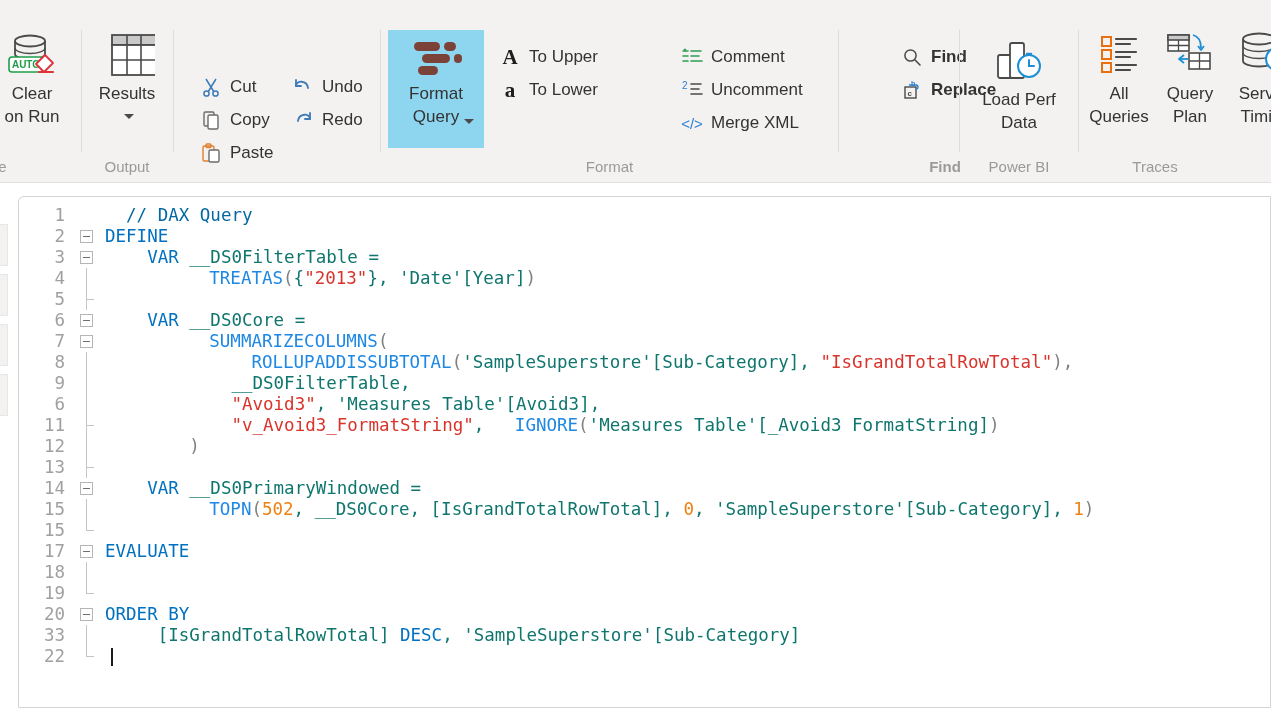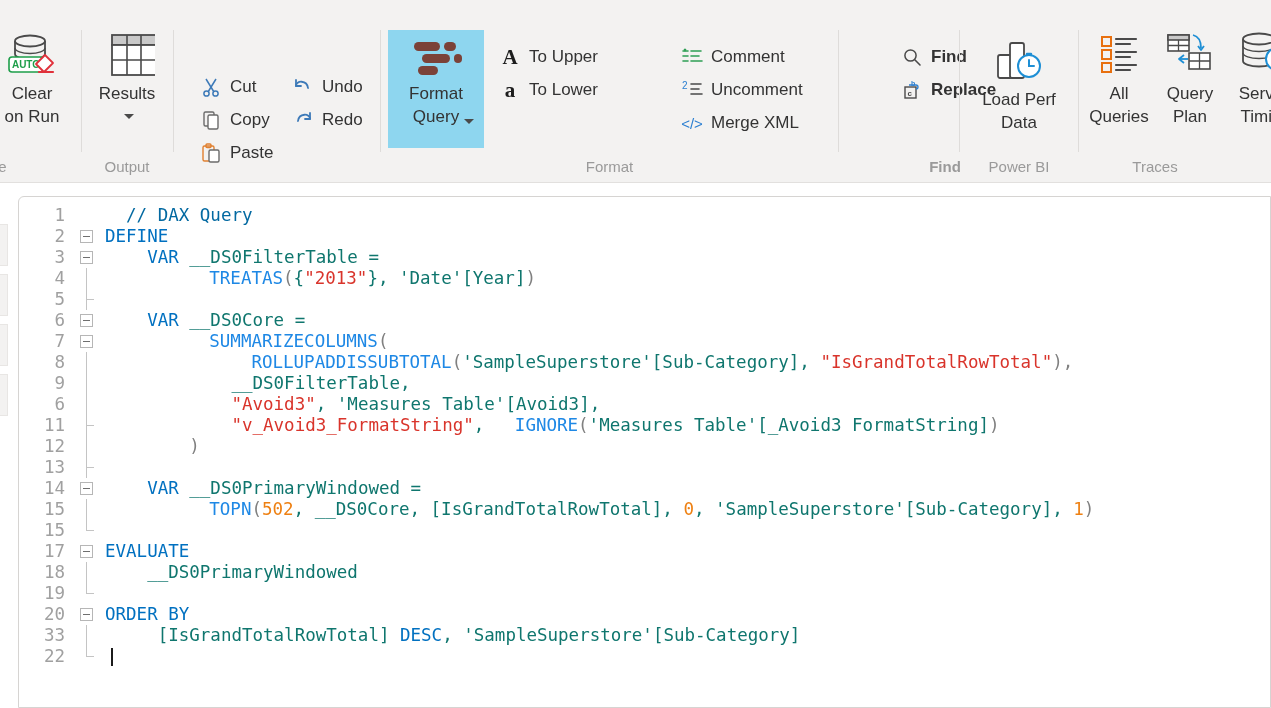--- a/index.html
+++ b/index.html
@@ -446,19 +446,19 @@
       <div class="cline"><span class="lnum">8</span><span class="fold"><span class="fline"></span></span><span class="ctext"><span class="tk-pl">            </span><span class="tk-fn">ROLLUPADDISSUBTOTAL</span><span class="tk-pun">(</span><span class="tk-pl">'SampleSuperstore'[Sub-Category], </span><span class="tk-str">"IsGrandTotalRowTotal"</span><span class="tk-pun">),</span></span></div>
       <div class="cline"><span class="lnum">9</span><span class="fold"><span class="fline"></span></span><span class="ctext"><span class="tk-pl">            __DS0FilterTable,</span></span></div>
       <div class="cline"><span class="lnum">6</span><span class="fold"><span class="fline"></span></span><span class="ctext"><span class="tk-pl">            </span><span class="tk-str">"Avoid3"</span><span class="tk-pl">, 'Measures Table'[Avoid3],</span></span></div>
       <div class="cline"><span class="lnum">11</span><span class="fold"><span class="fline"></span><span class="ftick"></span></span><span class="ctext"><span class="tk-pl">            </span><span class="tk-str">"v_Avoid3_FormatString"</span><span class="tk-pl">, </span><span class="tk-fn">IGNORE</span><span class="tk-pun">(</span><span class="tk-pl">'Measures Table'[_Avoid3 FormatString]</span><span class="tk-pun">)</span></span></div>
       <div class="cline"><span class="lnum">12</span><span class="fold"><span class="fline"></span></span><span class="ctext"><span class="tk-pun">        )</span></span></div>
       <div class="cline"><span class="lnum">13</span><span class="fold"><span class="fline"></span><span class="ftick"></span></span><span class="ctext"></span></div>
       <div class="cline"><span class="lnum">14</span><span class="fold"><span class="fbox"></span></span><span class="ctext"><span class="tk-pl">    </span><span class="tk-kw">VAR</span><span class="tk-pl"> __DS0PrimaryWindowed =</span></span></div>
       <div class="cline"><span class="lnum">15</span><span class="fold"><span class="fline"></span></span><span class="ctext"><span class="tk-pl">        </span><span class="tk-fn">TOPN</span><span class="tk-pun">(</span><span class="tk-num">502</span><span class="tk-pl">, __DS0Core, [IsGrandTotalRowTotal], </span><span class="tk-num">0</span><span class="tk-pl">, 'SampleSuperstore'[Sub-Category], </span><span class="tk-num">1</span><span class="tk-pun">)</span></span></div>
       <div class="cline"><span class="lnum">15</span><span class="fold"><span class="fendline"></span><span class="ftick"></span></span><span class="ctext"></span></div>
       <div class="cline"><span class="lnum">17</span><span class="fold"><span class="fbox"></span></span><span class="ctext"><span class="tk-kw">EVALUATE</span></span></div>
-      <div class="cline"><span class="lnum">18</span><span class="fold"><span class="fline"></span></span><span class="ctext"><span class="tk-pl">    __DS0PrimaryWindowed</span></span></div>
+      <div class="cline"><span class="lnum">18</span><span class="fold"><span class="fline"></span></span></div>
       <div class="cline"><span class="lnum">19</span><span class="fold"><span class="fendline"></span><span class="ftick"></span></span><span class="ctext"></span></div>
       <div class="cline"><span class="lnum">20</span><span class="fold"><span class="fbox"></span></span><span class="ctext"><span class="tk-kw">ORDER BY</span></span></div>
       <div class="cline"><span class="lnum">33</span><span class="fold"><span class="fline"></span></span><span class="ctext"><span class="tk-pl">     [IsGrandTotalRowTotal] </span><span class="tk-kw">DESC</span><span class="tk-pl">, 'SampleSuperstore'[Sub-Category]</span></span></div>
       <div class="cline"><span class="lnum">22</span><span class="fold"><span class="fendline"></span><span class="ftick"></span></span><span class="ctext"></span><span class="caretbar"></span></div>
     </div>
 </div>
 
 </body></html>

